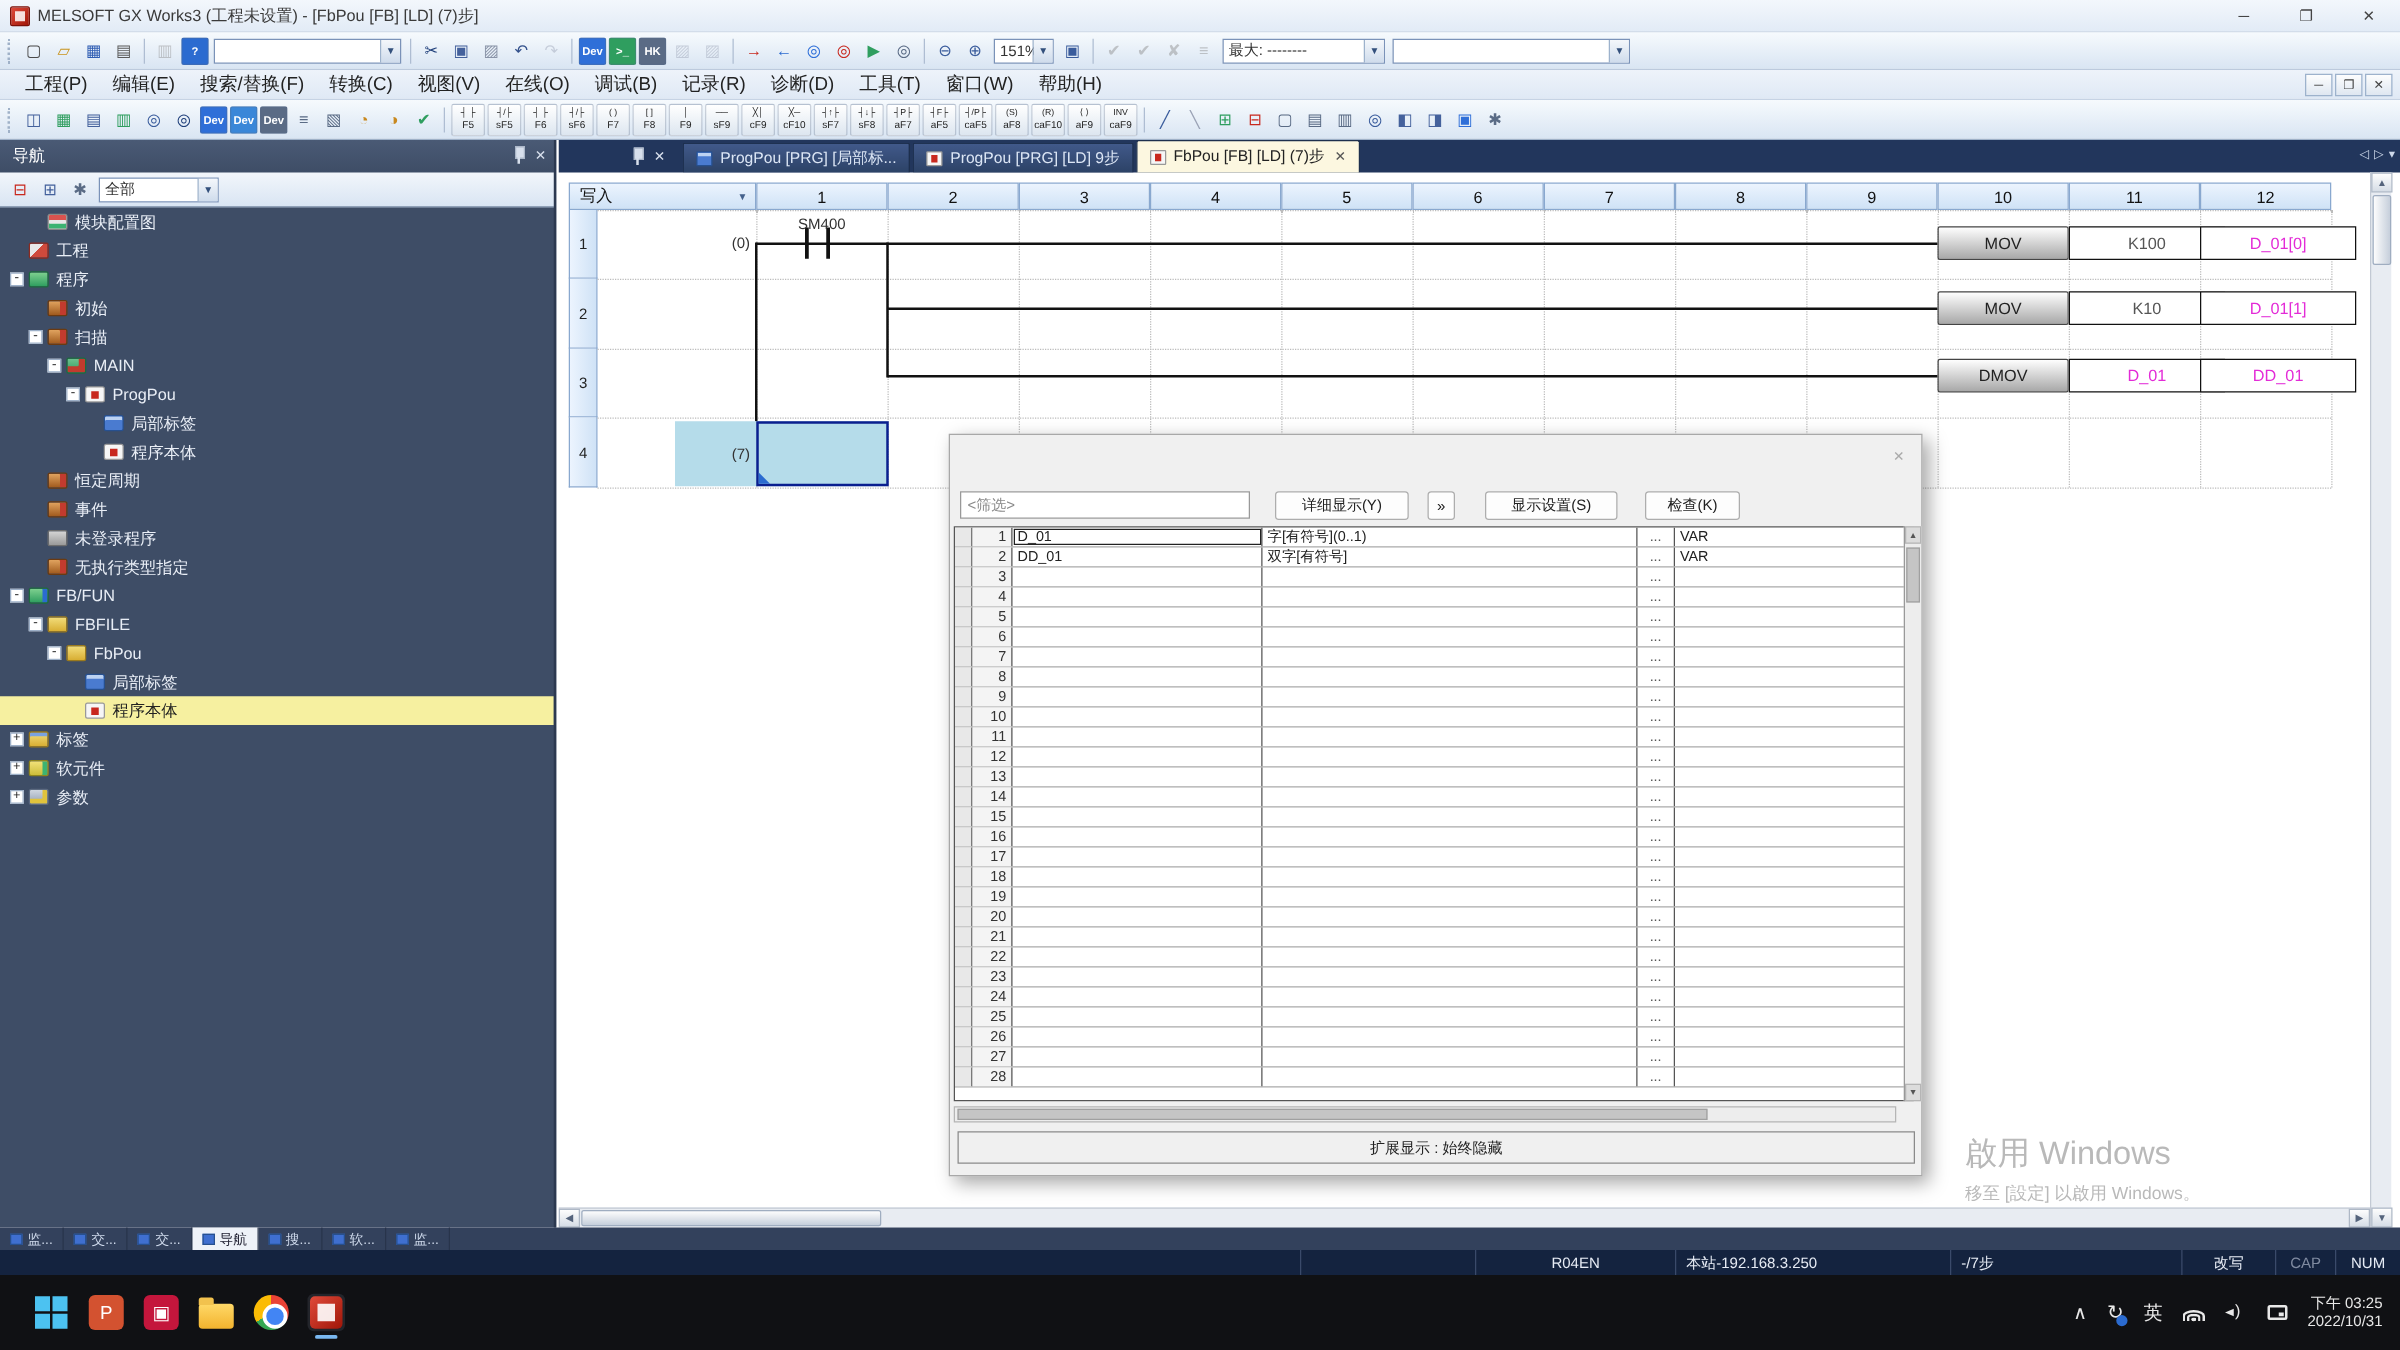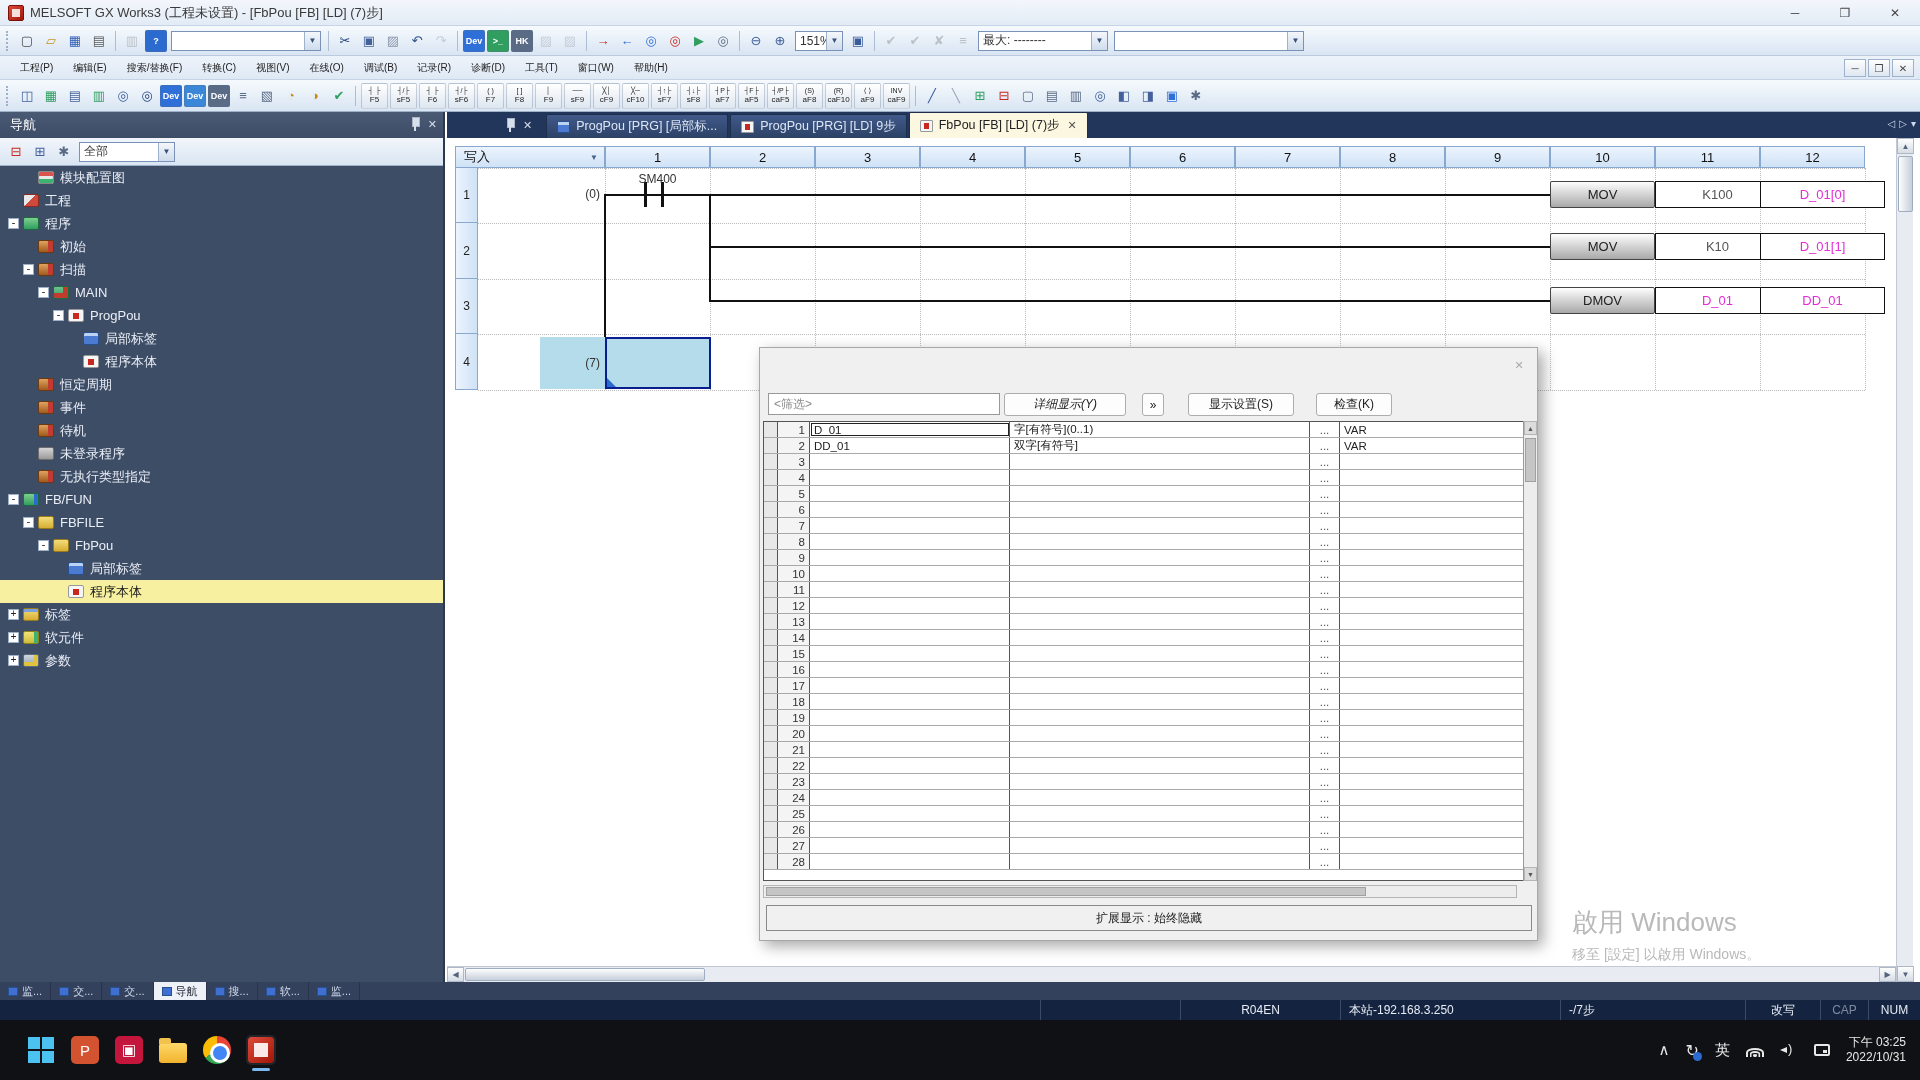--- a/index.html
+++ b/index.html
@@ -33,21 +33,21 @@
   .combo .arrow{position:absolute;right:0;top:0;width:16px;height:18px;background:linear-gradient(#f4f7fb,#cfdcec);
     border-left:1px solid #9db2cc;display:flex;align-items:center;justify-content:center;font-size:8px;color:#33507c;}
   .fkey{width:27px;height:26px;margin:0 1px;border:1px solid rgba(90,110,140,.3);border-radius:2px;
     background:linear-gradient(#ffffff,#dde6f0);display:flex;flex-direction:column;align-items:center;justify-content:center;}
   .fkey .sym{font-size:7px;color:#222;line-height:8px;white-space:nowrap;}
   .fkey .lab{font-size:8px;color:#222;line-height:9px;}
 
   
   .menubar{position:absolute;left:0;top:56px;width:1920px;height:24px;background:linear-gradient(#eef3fa,#dfe9f5);
     display:flex;align-items:center;padding-left:10px;border-bottom:1px solid #c6d3e4;}
-  .mi{font-size:10px;color:#222;padding:14px 10px;text-align:right;}
+  .mi{font-size:15px;color:#222;padding:14px 10px;text-align:right;}
   .mdi-controls{position:absolute;right:6px;top:3px;display:flex;}
   .mdi-controls span{width:22px;height:18px;border:1px solid #9db2cc;background:linear-gradient(#fdfdfd,#dfe7f1);
     margin-left:2px;display:flex;align-items:center;justify-content:center;font-size:10px;color:#444;}
 
   
   .nav{position:absolute;left:0;top:112px;width:445px;height:870px;background:#3e4d66;border-right:2px solid #2c3950;}
   .nav-head{position:absolute;left:0;top:0;width:100%;height:26px;background:linear-gradient(#4a5a75,#3e4d66);
     color:#fff;font-size:13px;display:flex;align-items:center;padding-left:10px;}
   .nav-head .tools{position:absolute;right:6px;top:5px;display:flex;align-items:center;gap:8px;}
   .pinicon{width:10px;height:14px;position:relative;}
@@ -454,25 +454,20 @@
       </div>
       <div class="trow" style="padding-left: 23px;">
         <span class="expsp"></span>
         <span class="tic ic-exec"></span>
         <span>恒定周期</span>
       </div>
       <div class="trow" style="padding-left: 23px;">
         <span class="expsp"></span>
         <span class="tic ic-exec"></span>
         <span>事件</span>
-      </div>
-      <div class="trow" style="padding-left: 23px;">
-        <span class="expsp"></span>
-        <span class="tic ic-exec"></span>
-        <span>待机</span>
       </div>
       <div class="trow" style="padding-left: 23px;">
         <span class="expsp"></span>
         <span class="tic ic-execg"></span>
         <span>未登录程序</span>
       </div>
       <div class="trow" style="padding-left: 23px;">
         <span class="expsp"></span>
         <span class="tic ic-exec"></span>
         <span>无执行类型指定</span>
@@ -619,21 +614,21 @@
 </div>
 <div class="hscroll">
   <div class="btn">◀</div>
   <div class="thumb"></div>
   <div class="btn right">▶</div>
 </div>
 
 <div class="dlg">
   <div class="dlg-close">✕</div>
   <div class="dlg-filter">&lt;筛选&gt;</div>
-  <div class="dlg-btn" style="left:244px;width:122px;font-style:italic;">详细显示(Y)</div>
+  <div class="dlg-btn" style="left:260px;width:107px;">详细显示(Y)</div>
   <div class="dlg-btn" style="left:382px;width:22px;">»</div>
   <div class="dlg-btn" style="left:428px;width:106px;">显示设置(S)</div>
   <div class="dlg-btn" style="left:556px;width:76px;">检查(K)</div>
   <div class="dtable" id="dtable">
       <div class="drow">
         <div class="dcell c-sel"></div>
         <div class="dcell c-num">1</div>
         <div class="dcell c-label focus">D_01</div>
         <div class="dcell c-type">字[有符号](0..1)</div>
         <div class="dcell c-dots">...</div>

